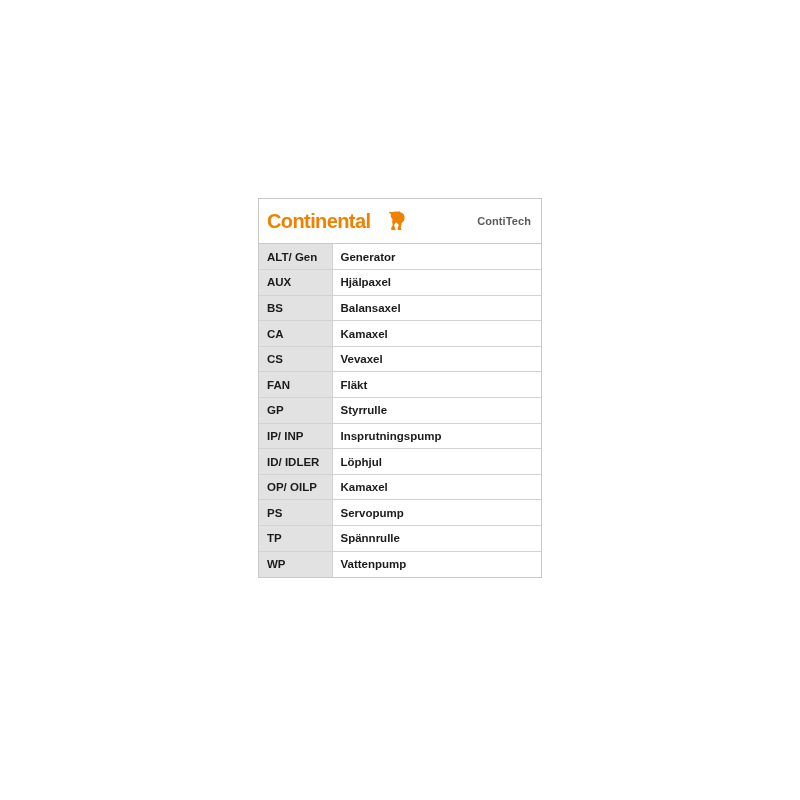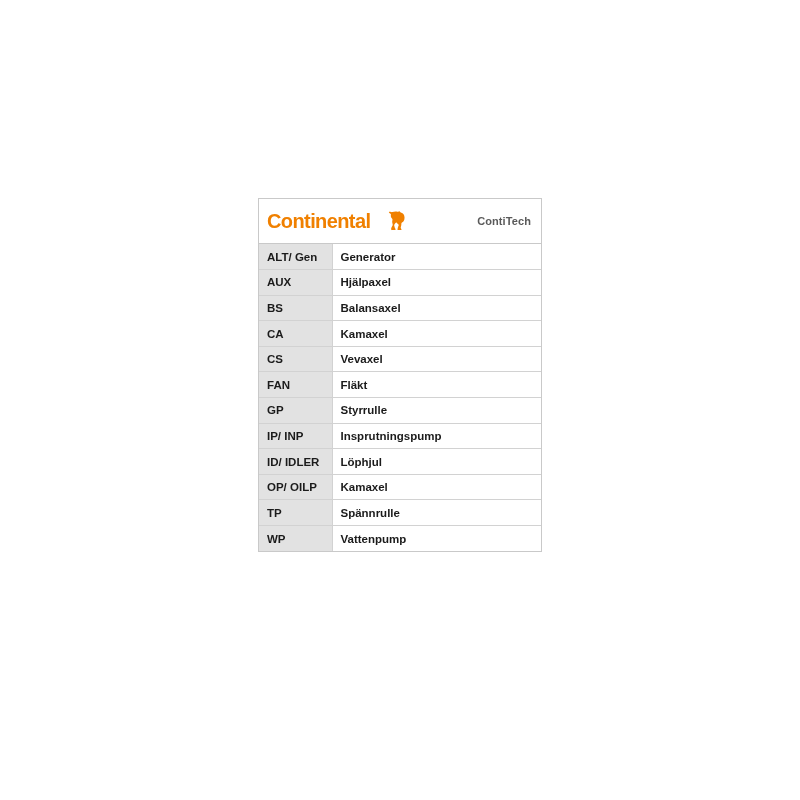--- a/index.html
+++ b/index.html
@@ -165,20 +165,24 @@
         </tr>
         <tr>
           <td class="col-code">ID/ IDLER</td>
           <td class="col-desc">Löphjul</td>
         </tr>
         <tr>
           <td class="col-code">OP/ OILP</td>
           <td class="col-desc">Kamaxel</td>
         </tr>
         <tr>
+          <td class="col-code">PS</td>
+          <td class="col-desc">Servopump</td>
+        </tr>
+        <tr>
           <td class="col-code">TP</td>
           <td class="col-desc">Spännrulle</td>
         </tr>
         <tr>
           <td class="col-code">WP</td>
           <td class="col-desc">Vattenpump</td>
         </tr>
       </tbody>
     </table>
 

